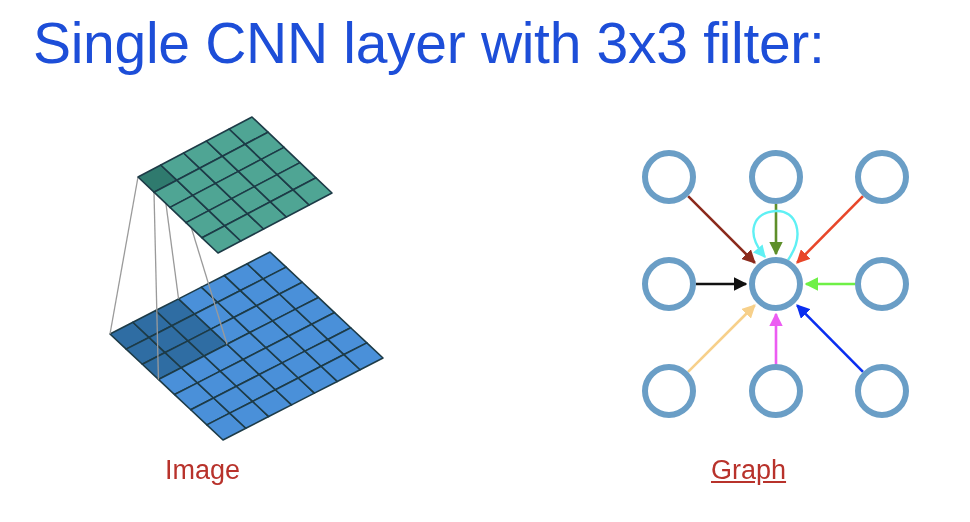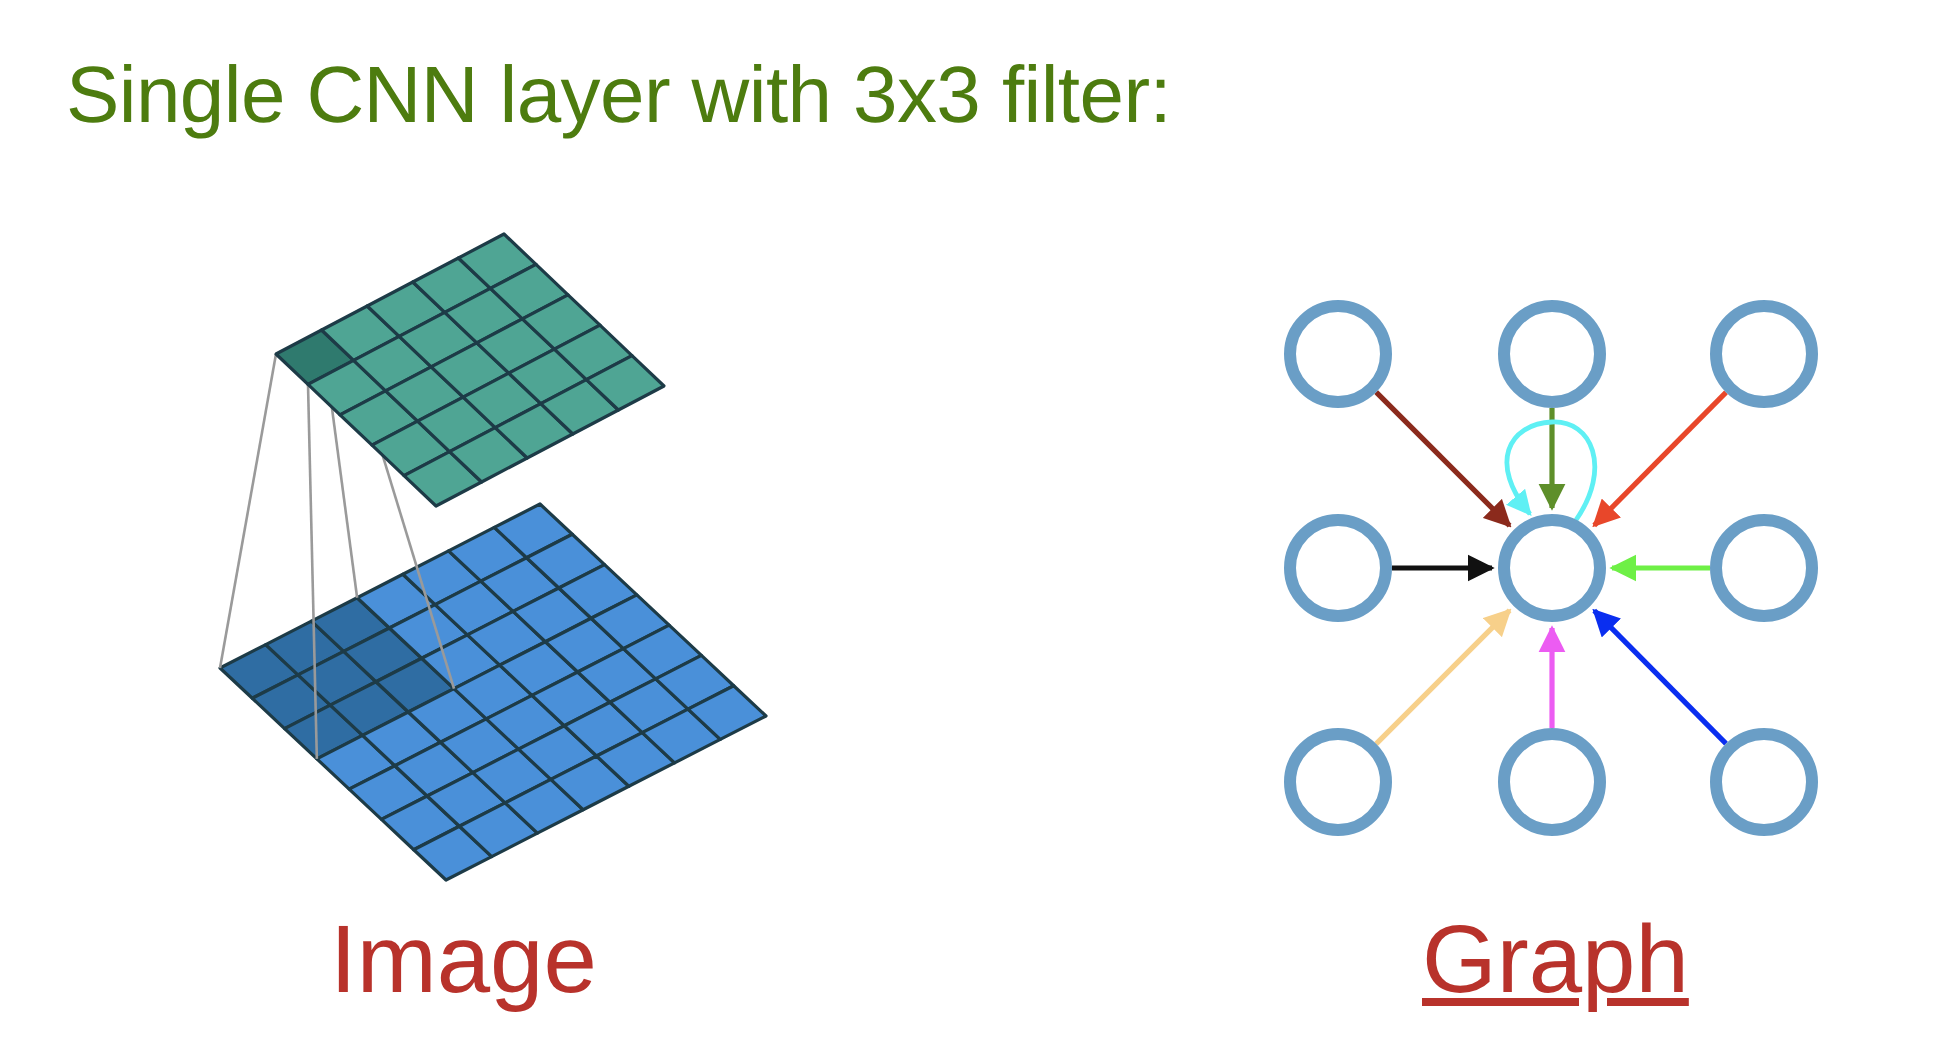--- a/index.html
+++ b/index.html
@@ -1,18 +1,18 @@
 <!DOCTYPE html>
 <html><head>
   <meta charset="utf-8">
   <style>
     html, body { margin: 0; padding: 0; background: #ffffff; }
     body { width: 970px; height: 522px; position: relative; overflow: hidden; font-family: "Liberation Sans", sans-serif; }
-    .title { position: absolute; left: 33px; top: 28px; font-size: 40px; color: #4d7c0f; white-space: nowrap; letter-spacing: -0.3px; line-height: 1; }
-    .label { position: absolute; font-size: 48px; color: #b8322b; white-space: nowrap; line-height: 1; }
+    .title { position: absolute; left: 33px; top: 15px; font-size: 57px; color: #1d4ed8; white-space: nowrap; letter-spacing: -0.3px; line-height: 1; }
+    .label { position: absolute; font-size: 27px; color: #b8322b; white-space: nowrap; line-height: 1; }
     .label-image { left: 165px; top: 457px; }
     .label-graph { left: 711px; top: 457px; text-decoration: underline; }
     svg.fig { position: absolute; left: 0; top: 0; }
   </style>
 </head>
 <body>
 
 <div class="title">Single CNN layer with 3x3 filter:</div>
 
 <svg class="fig" width="970" height="522" viewBox="0 0 970 522">

